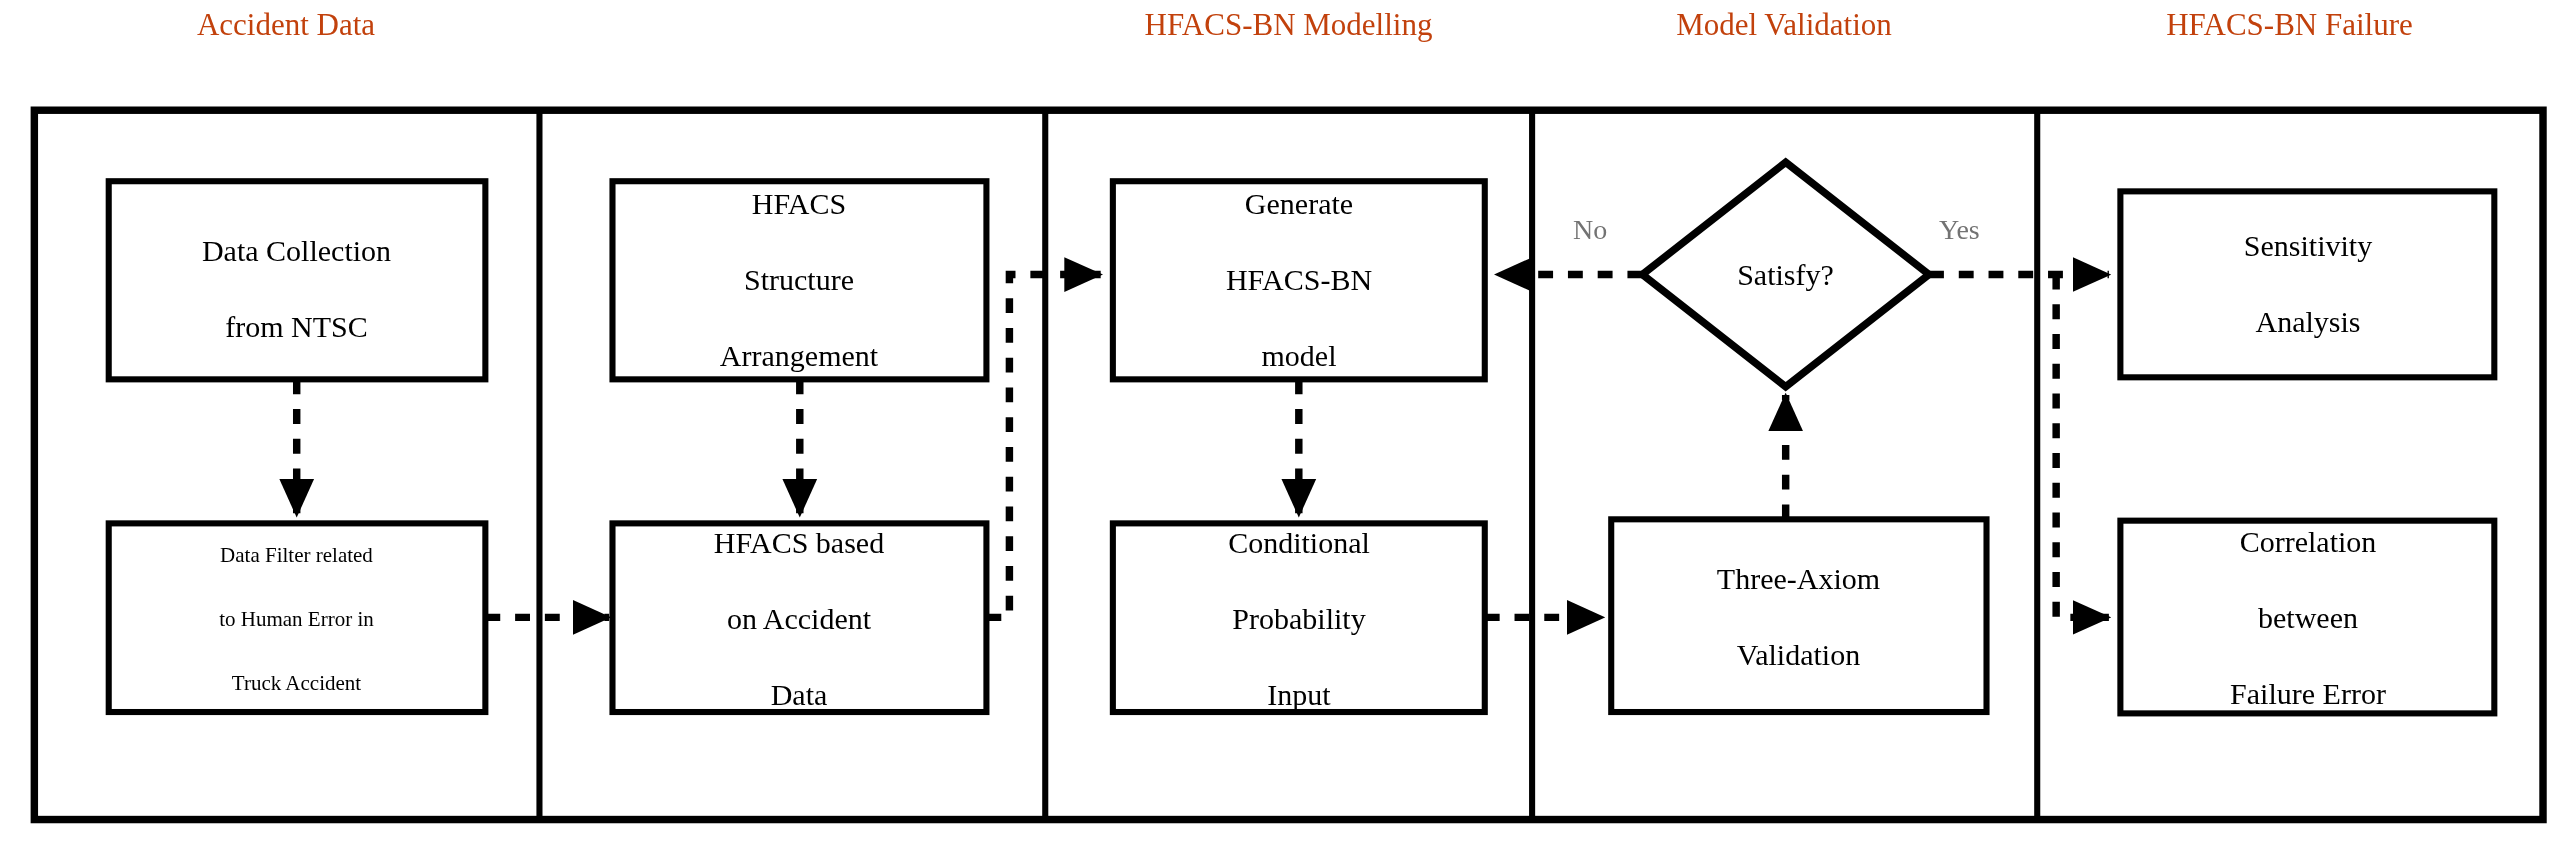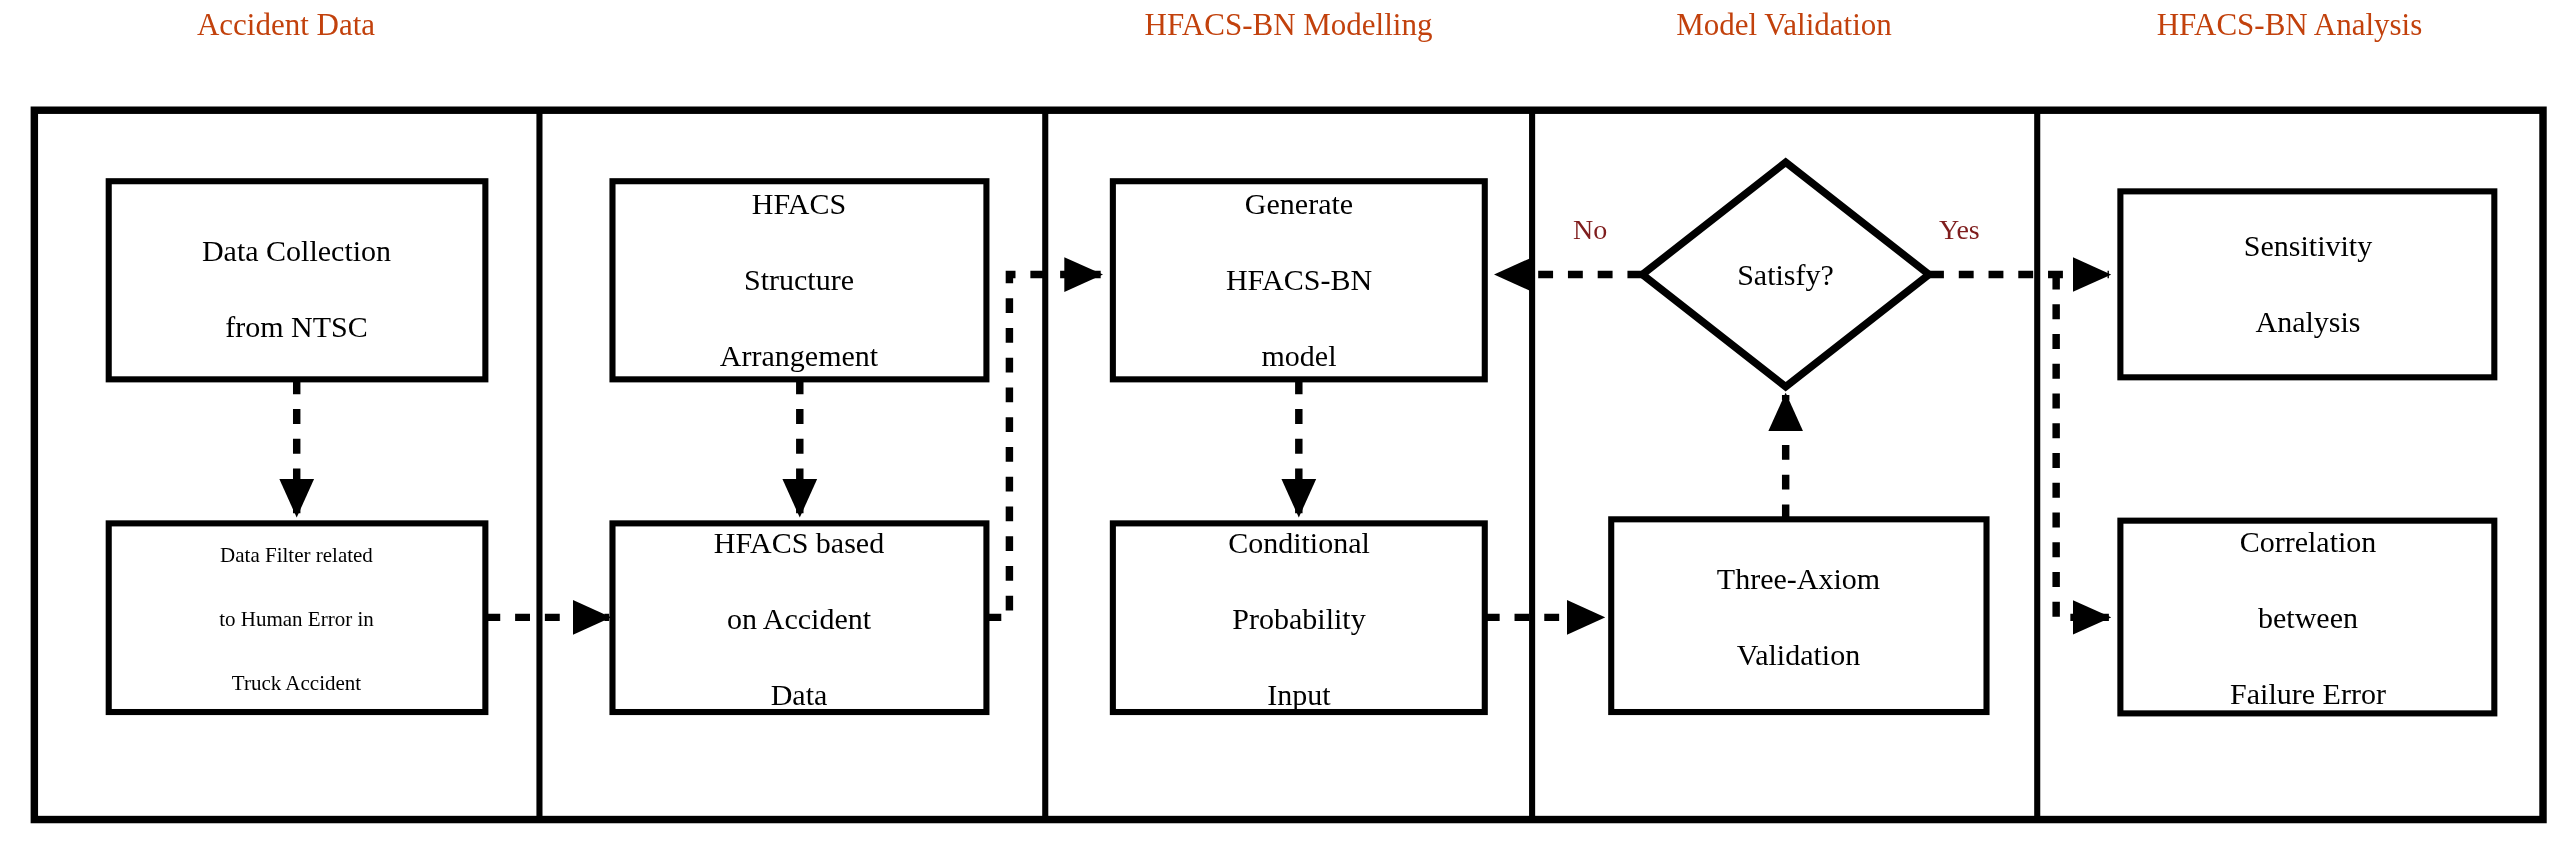--- a/index.html
+++ b/index.html
@@ -14,41 +14,41 @@
   }
   .node-label{
     position:absolute;display:flex;align-items:center;justify-content:center;
     text-align:center;color:#000000;pointer-events:none;
     font-family:"Liberation Serif","DejaVu Serif",serif;
   }
   .node-label span{display:block;width:100%;}
   .sz-lg{font-size:30px;line-height:38px;}
   .sz-sm{font-size:21px;line-height:32px;}
   .edge-label{
-    position:absolute;color:#7f1d1d;white-space:nowrap;
+    position:absolute;color:#737373;white-space:nowrap;
     font-family:"Liberation Serif","DejaVu Serif",serif;
     font-size:28px;line-height:31px;
   }
 </style>
 </head>
 <body>
 
 <div id="root">
 
   <div class="phase-title" style="left:34px;top:6.8px;width:504px;">
     <span>Accident Data</span>
   </div>
   <div class="phase-title" style="left:1045px;top:6.8px;width:487px;">
     <span>HFACS-BN Modelling</span>
   </div>
   <div class="phase-title" style="left:1532px;top:6.8px;width:504px;">
     <span>Model Validation</span>
   </div>
   <div class="phase-title" style="left:2036px;top:6.8px;width:507px;">
-    <span>HFACS-BN Analysis</span>
+    <span>HFACS-BN Failure</span>
   </div>
 
   <svg class="layer" viewBox="0 0 3808 1260">
     <defs>
       <marker id="arrowR" viewBox="0 0 10 10" refX="9.4" refY="5" markerWidth="5.2" markerHeight="5.2" orient="auto-start-reverse">
         <path d="M 0 0.5 L 10 5 L 0 9.5 z" fill="#000000"></path>
       </marker>
     </defs>
 
     <rect x="50" y="163" width="3710" height="1049" fill="none" stroke="#000000" stroke-width="11"></rect>

